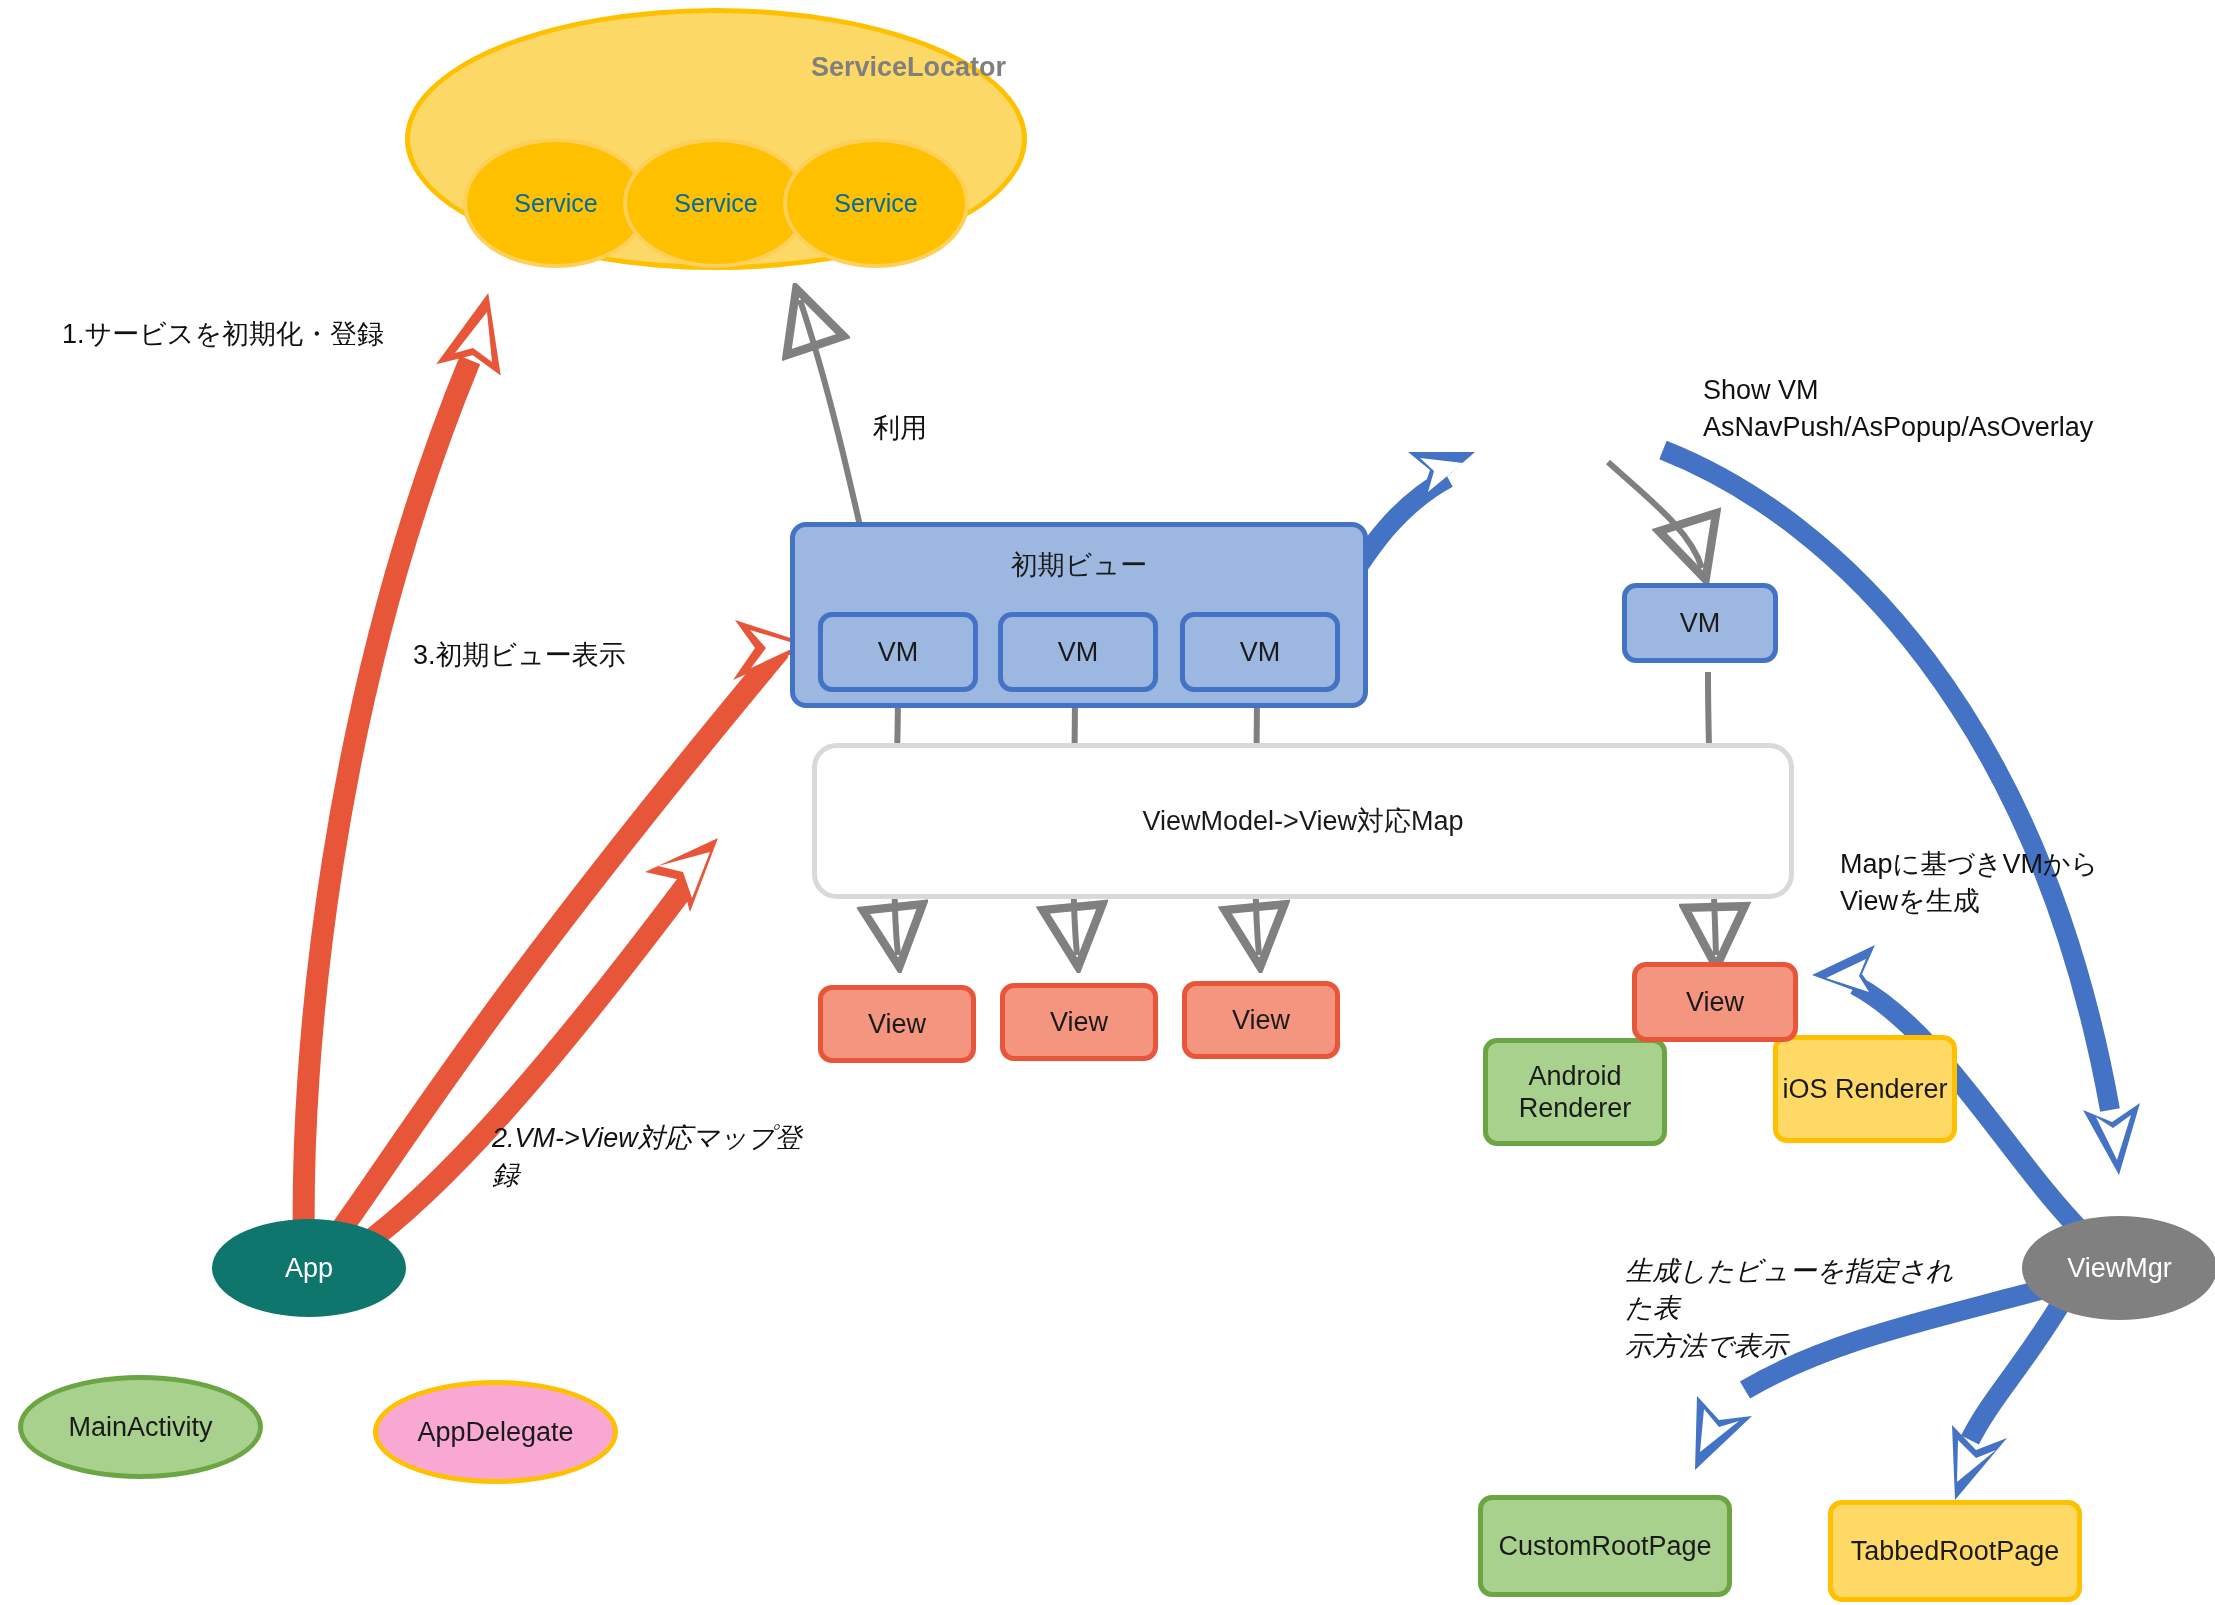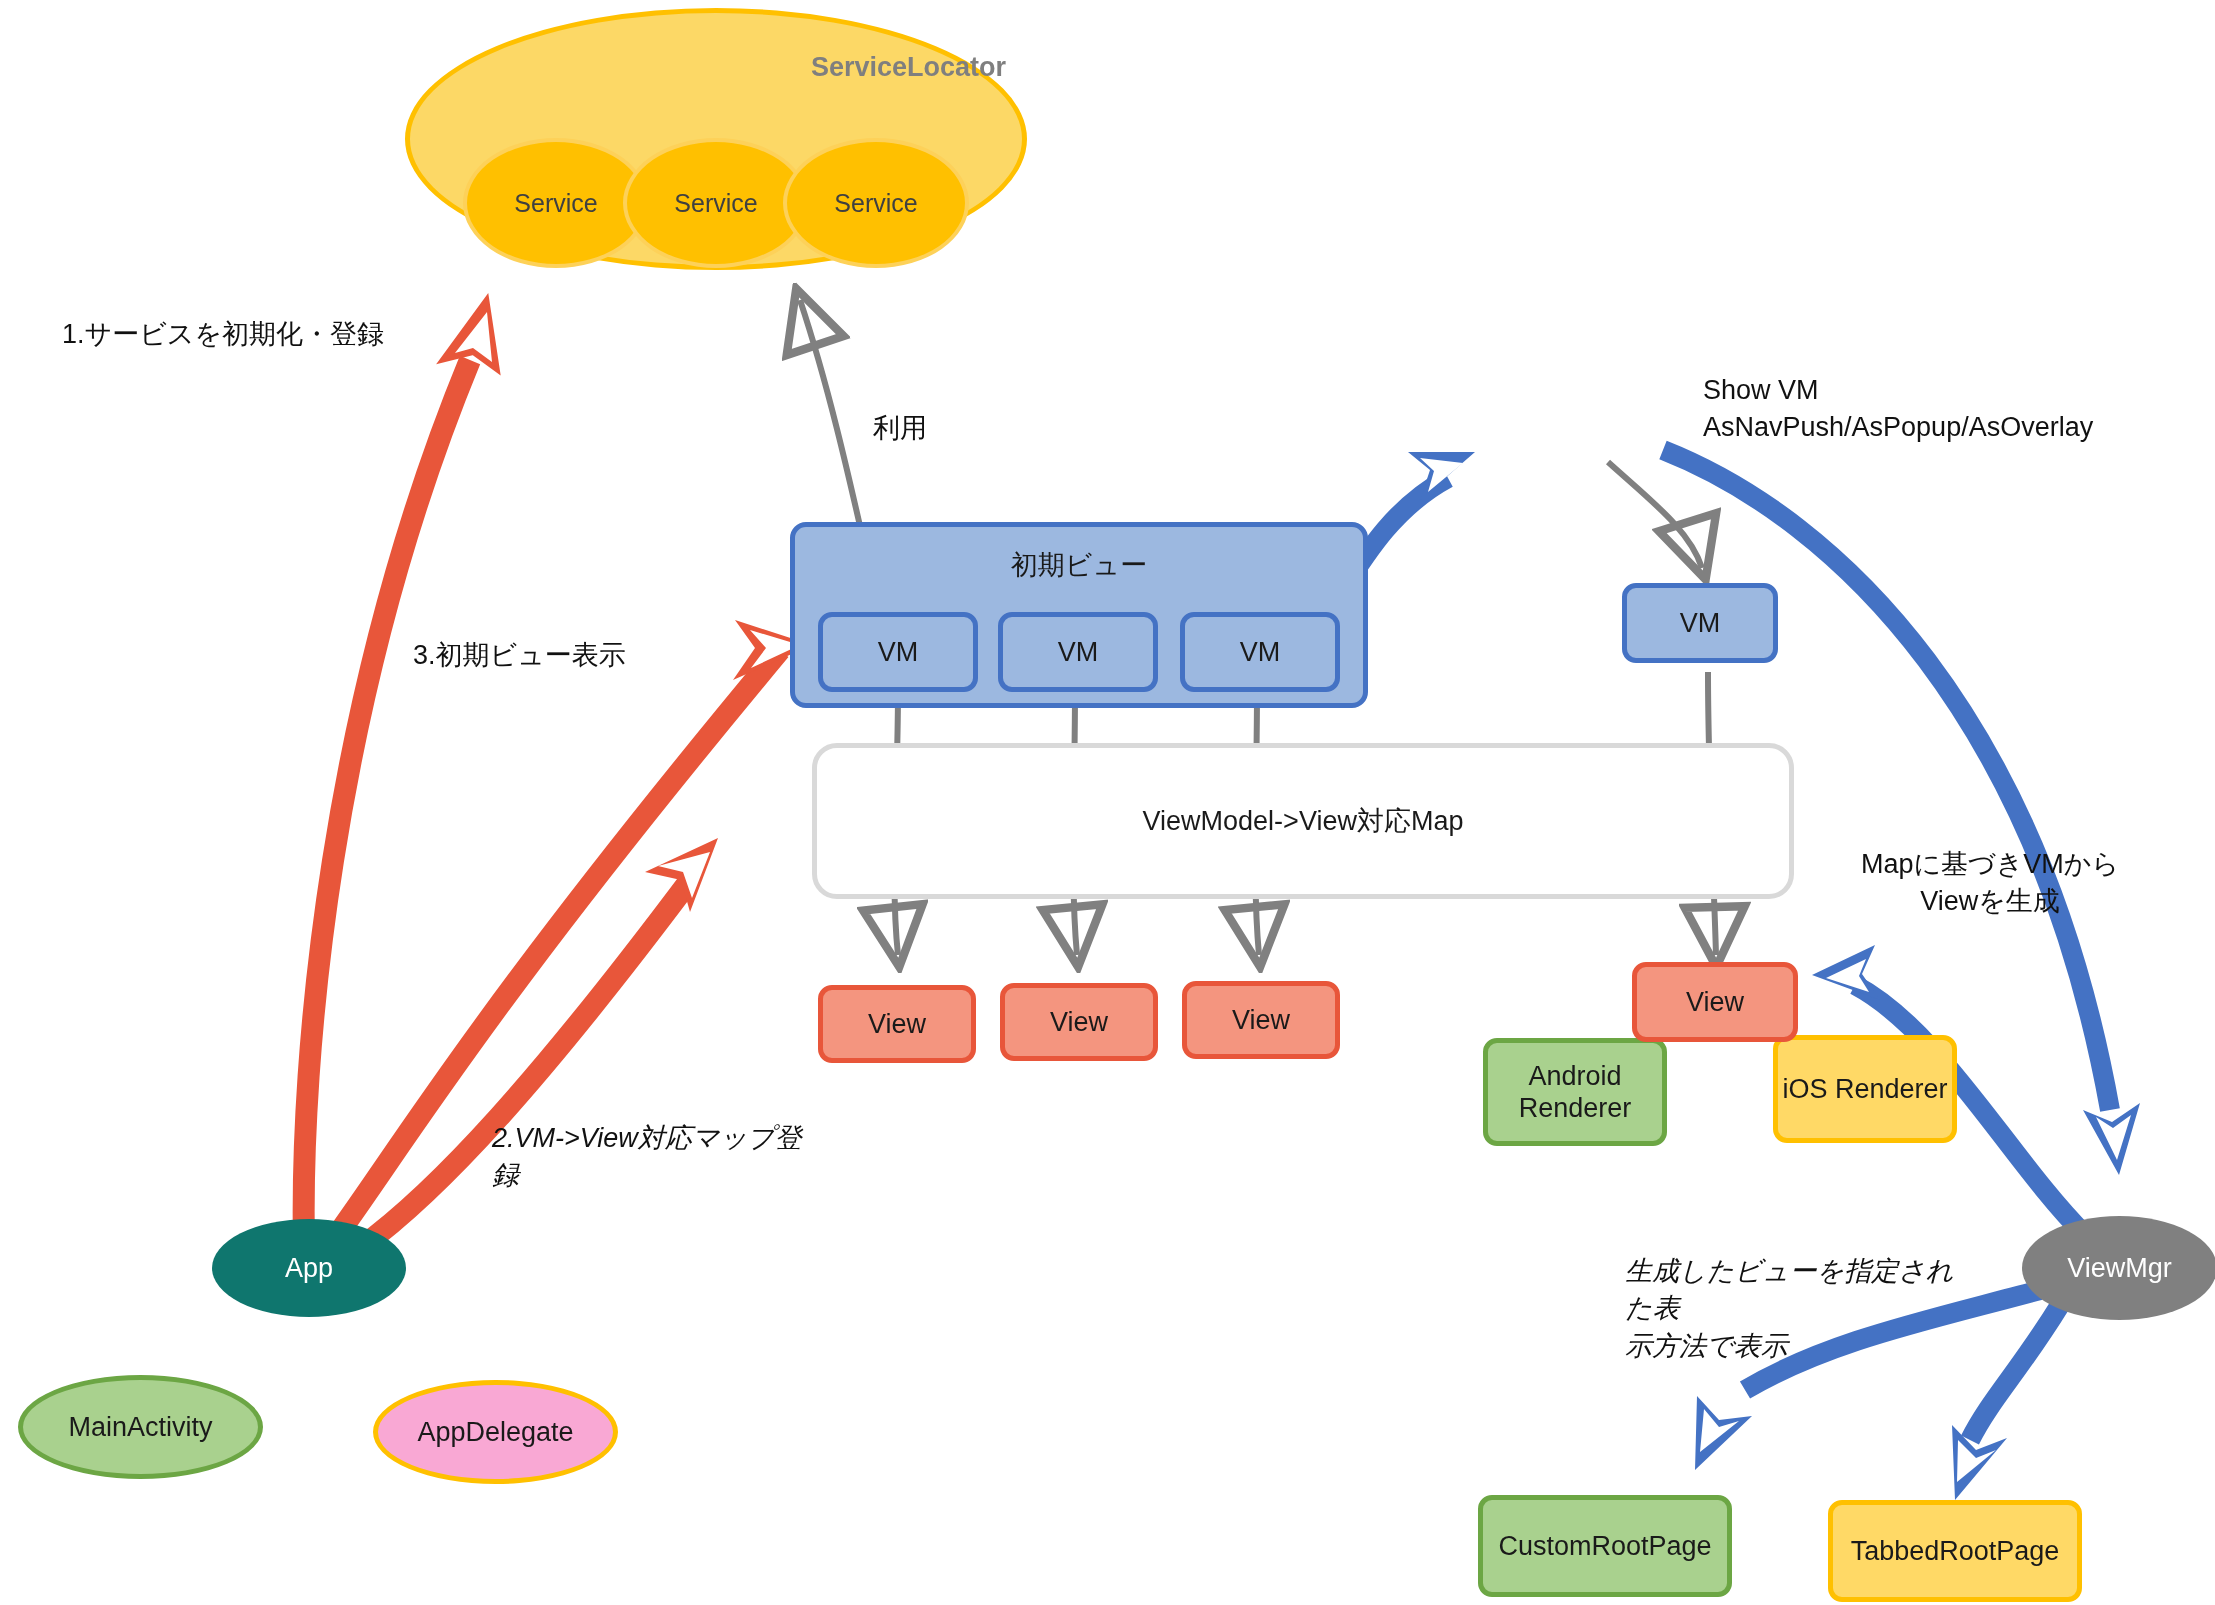--- a/index.html
+++ b/index.html
@@ -13,21 +13,21 @@
   .node{position:absolute;box-sizing:border-box;display:flex;
         align-items:center;justify-content:center;text-align:center;
         line-height:1.2;}
 
   
   .ell{border-radius:50%;}
 
   
   .svc-locator{background:#FCD866;border:5px solid #FFC000;color:#7F7F7F;font-size:27px;}
   .svc-locator .sl-title{position:absolute;top:38px;left:0;right:16px;text-align:right;font-weight:bold;}
-  .svc{background:#FFC000;border:4px solid #FDD159;color:#404040;font-size:25px;}
+  .svc{background:#FFC000;border:4px solid #FDD159;color:#0369a1;font-size:25px;}
 
   
   .grey-ell{background:#808080;color:#ffffff;font-size:27px;}
 
   
   .app-ell{background:#0f766e;color:#ffffff;font-size:27px;}
 
   
   .green-ell{background:#A9D18E;border:5px solid #6CA644;color:#1a1a1a;font-size:27px;}
   
@@ -51,21 +51,21 @@
   
   .green-box{background:#A9D18E;border:5px solid #6CA644;border-radius:14px;
              color:#1a1a1a;font-size:27px;}
   .yellow-box{background:#FFD966;border:5px solid #FFC000;border-radius:14px;
               color:#1a1a1a;font-size:27px;}
 
   
   .lbl{position:absolute;color:#111111;font-size:27px;line-height:1.38;
        white-space:pre-line;}
   .lbl.w1{width:330px;font-style:italic;}
-  .lbl.w2{width:300px;text-align:center;}
+  .lbl.w2{width:300px;}
 </style>
 </head>
 <body>
 
 <div id="stage">
 
   <svg id="wires" viewBox="0 0 2215 1605">
     <defs>
       <marker id="greyArrow" markerWidth="12" markerHeight="12" refX="9" refY="6" orient="auto" markerUnits="strokeWidth">
         <path d="M1,1 L11,6 L1,11 z" fill="none" stroke="#808080" stroke-width="1.4"></path>

